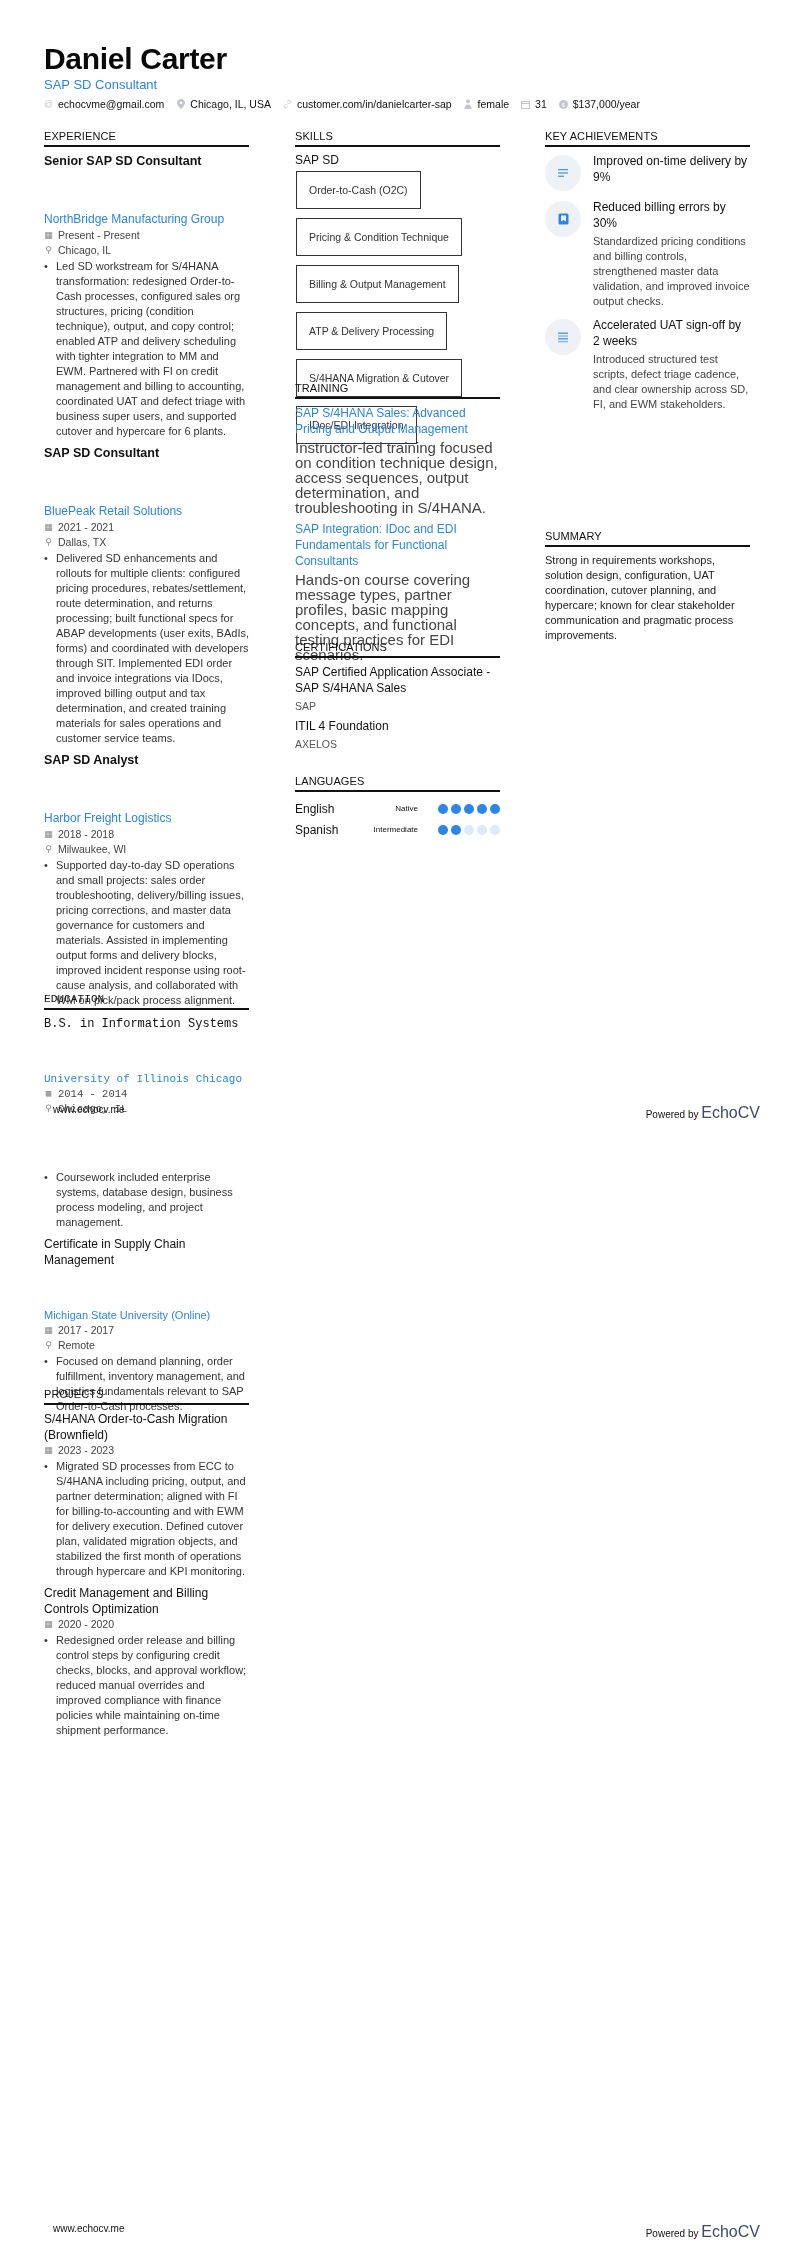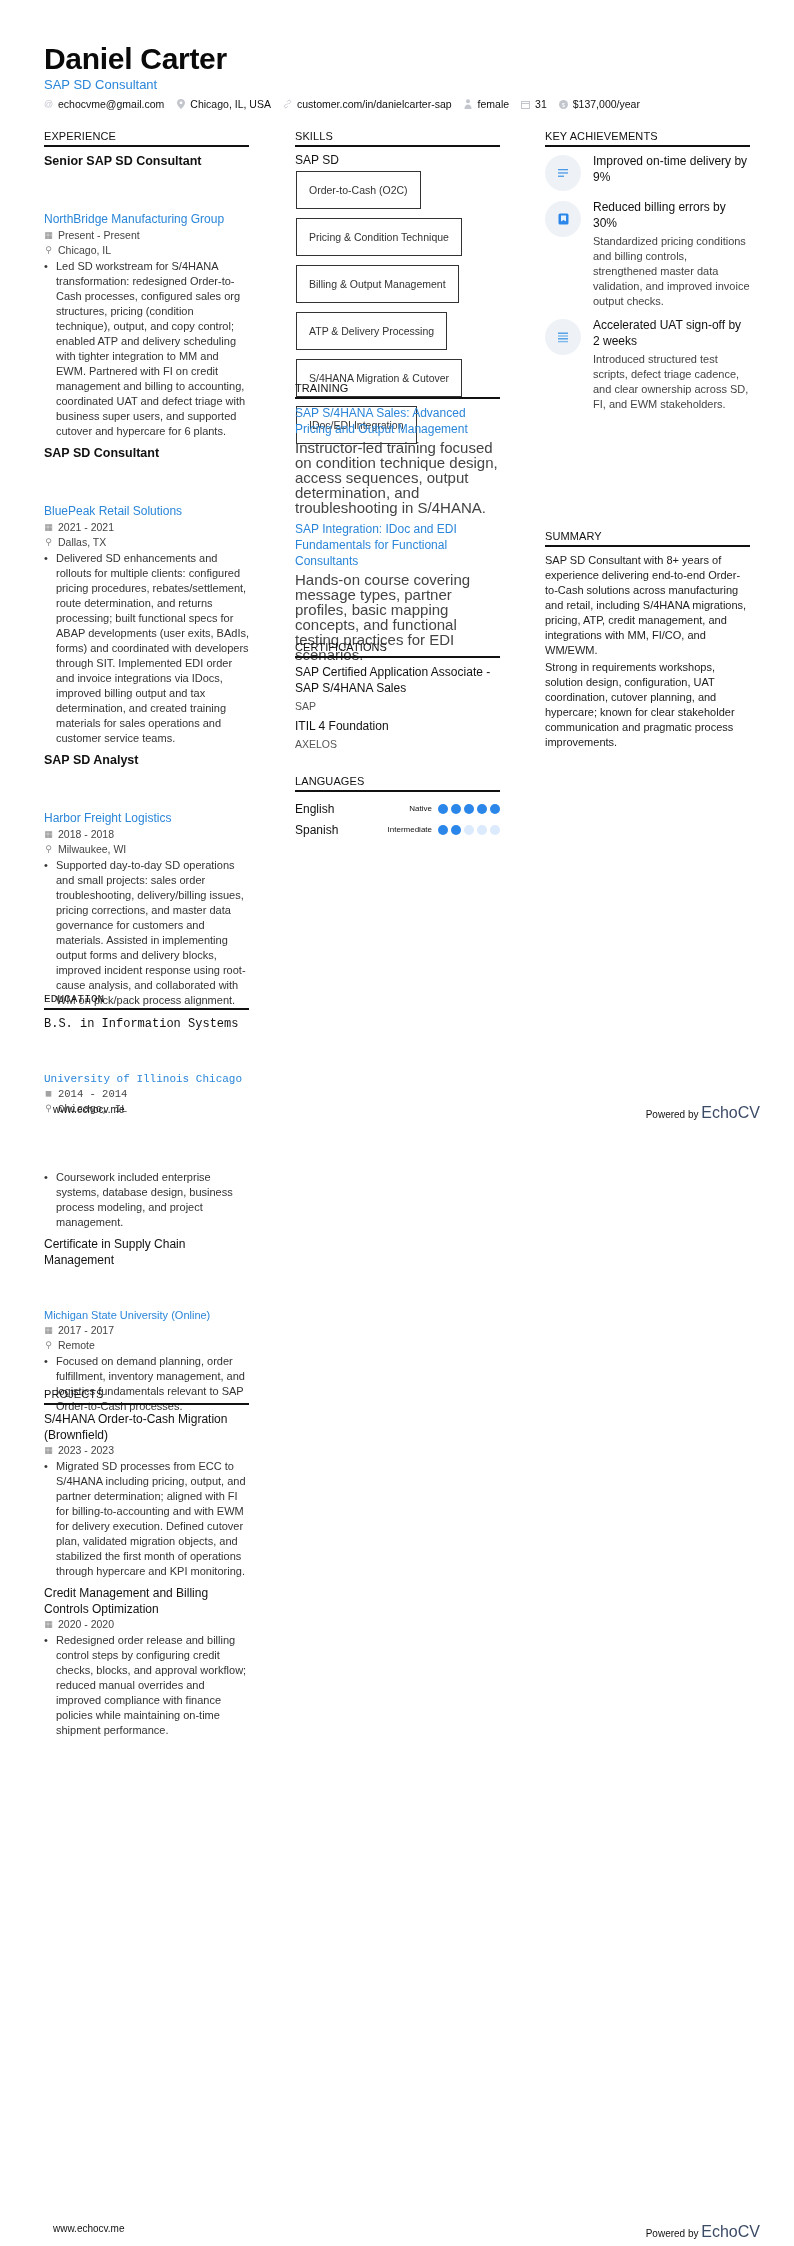--- a/index.html
+++ b/index.html
@@ -33,21 +33,21 @@
   .chips { display: flex; flex-direction: column; align-items: flex-start; }
 
   .train-title { font-size: 12px; color: #2b86d9; line-height: 16px; }
   .train-desc { font-size: 15px; color: #444; line-height: 15px; margin: 3px 0 6px; }
 
   .cert-name { font-size: 12px; color: #111; line-height: 16px; }
   .cert-issuer { font-size: 10.5px; color: #555; margin: 4px 0 6px; }
 
   .lang-row { display: flex; align-items: center; justify-content: space-between; height: 21px; }
   .lang-name { font-size: 12px; color: #111; }
-  .lang-right { display: flex; align-items: center; gap: 6px; }
+  .lang-right { display: flex; align-items: center; gap: 20px; }
   .lang-level { font-size: 8px; color: #111; }
   .dots { display: flex; gap: 3px; }
   .ldot { width: 10px; height: 10px; border-radius: 50%; background: #dbeafc; }
   .ldot.on { background: #2b86e9; }
 
   .ach { display: flex; gap: 12px; margin-bottom: 8px; justify-content: space-between; }
   .ach-icon { flex: 0 0 36px; width: 36px; height: 36px; border-radius: 50%; background: #eef2f6; display: flex; align-items: center; justify-content: center; margin-top: 2px; }
   .ach-title { font-size: 12px; color: #111; line-height: 16px; }
   .ach-desc { font-size: 11px; color: #444; line-height: 15px; margin-top: 3px; }
 
@@ -285,21 +285,20 @@
       </div>
       <div>
         <div class="ach-title">Accelerated UAT sign-off by 2 weeks</div>
         <div class="ach-desc">Introduced structured test scripts, defect triage cadence, and clear ownership across SD, FI, and EWM stakeholders.</div>
       </div>
     </div>
   </div>
 
   <div class="col col-right summary" style="top:530px;">
     <div class="sec-head">SUMMARY</div>
-    <p>SAP SD Consultant with 8+ years of experience delivering end-to-end Order-to-Cash solutions across manufacturing and retail, including S/4HANA migrations, pricing, ATP, credit management, and integrations with MM, FI/CO, and WM/EWM.</p>
     <p>Strong in requirements workshops, solution design, configuration, UAT coordination, cutover planning, and hypercare; known for clear stakeholder communication and pragmatic process improvements.</p>
   </div>
 
   <div class="footer" style="top:1104px;">
     <span class="site">www.echocv.me</span>
     <span class="powered"><span>Powered by </span><span class="brand">EchoCV</span></span>
   </div>
 </div>
 
 <div class="page page2">

